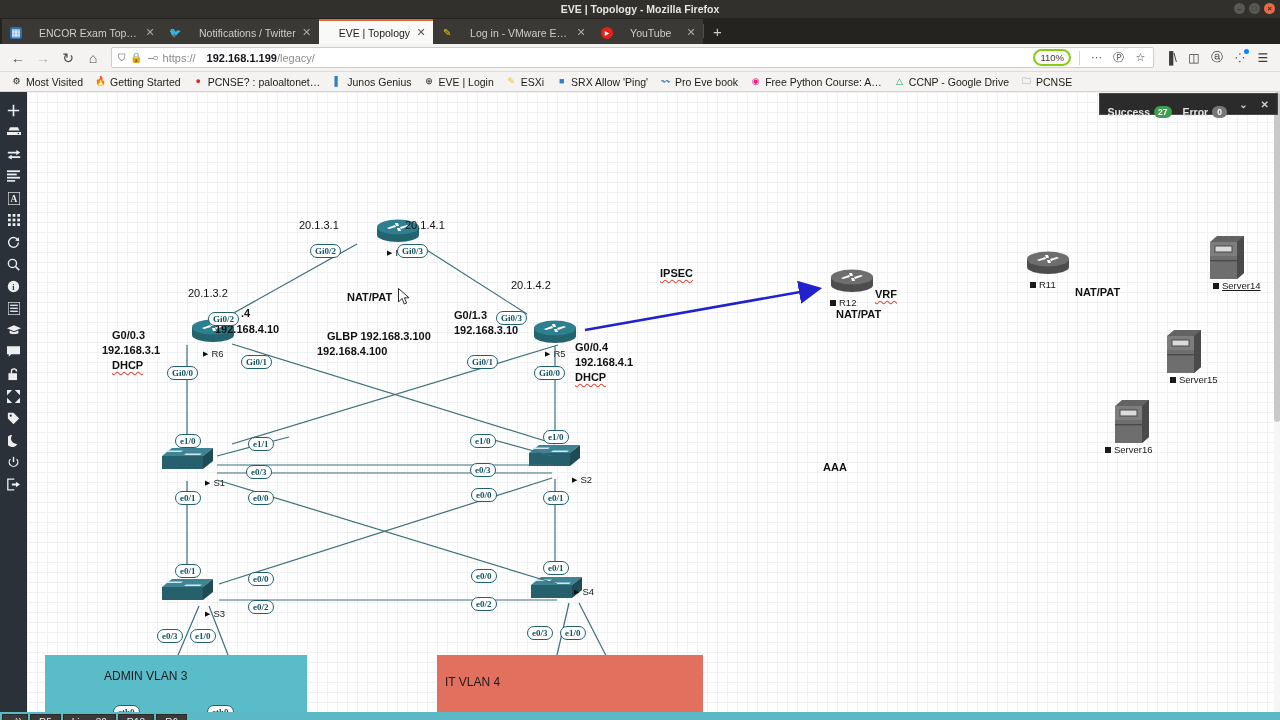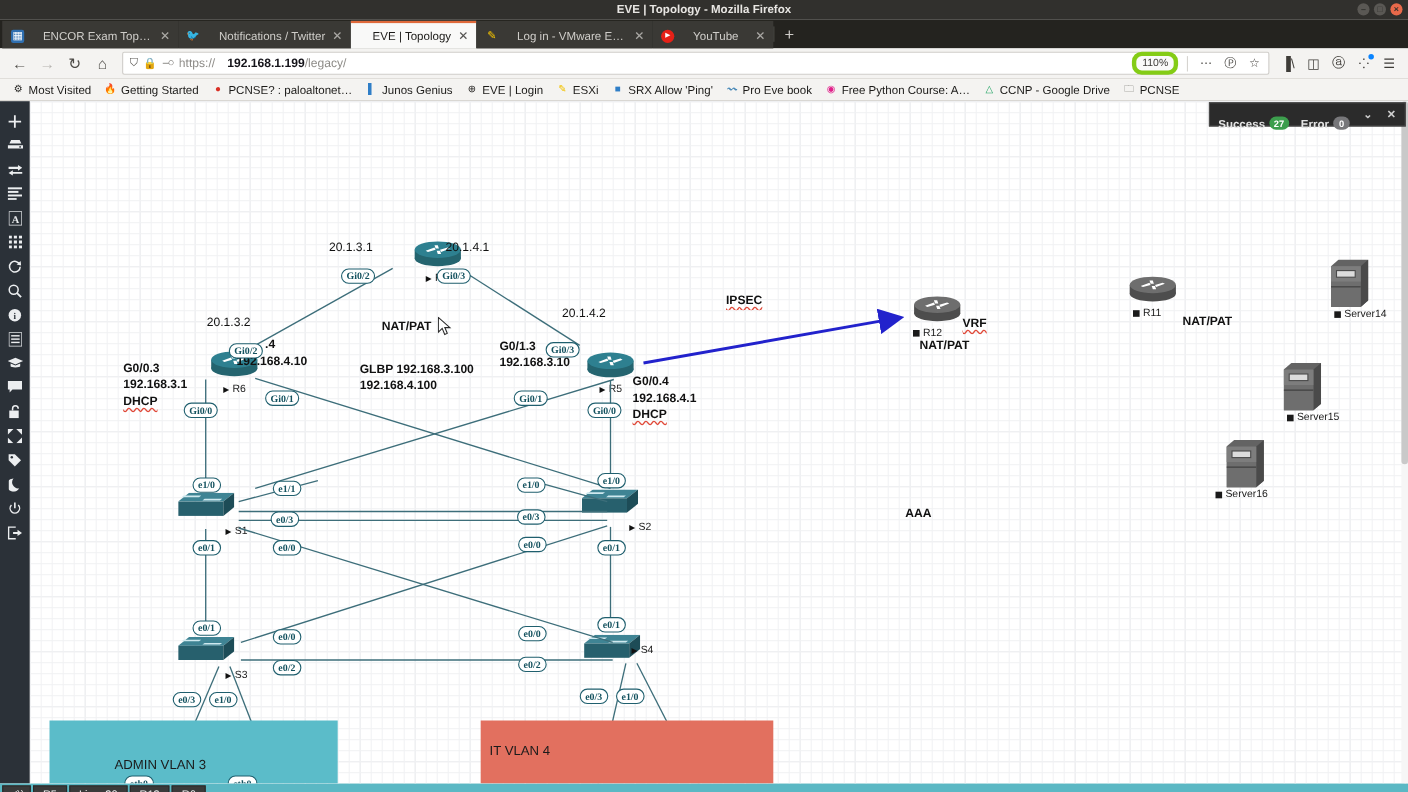--- a/index.html
+++ b/index.html
@@ -45,21 +45,21 @@
   .nbtn.dim { color: #b6b4b0; }
   .urlbox {
     flex: 1; height: 21px; background: #ffffff; border: 1px solid #cfcdc9; border-radius: 2px;
     display: flex; align-items: center; gap: 5px; padding: 0 4px 0 6px; margin: 0 4px;
   }
   .urlbox .shieldico { font-size: 10px; color: #5a5854; }
   .urlbox .lockico { font-size: 10px; color: #d8a227; }
   .urlbox .permico { font-size: 10px; color: #6a6864; letter-spacing:-1px; }
   .urltext { flex: 1; font-size: 11px; color: #8d8b87; white-space: nowrap; overflow: hidden; }
   .urltext b { color: #15141a; font-weight: bold; padding-left: 11px; }
-  .zoombadge { font-size: 9.5px; color: #3d3b37; border: 4px solid #84cc16;
+  .zoombadge { font-size: 9.5px; color: #3d3b37; border: 2px solid #84cc16;
                border-radius: 9px; padding: 0px 5px; line-height:13px; background:#fafaf9; }
   .usep { width:1px; height:14px; background:#d6d4d0; margin:0 3px; }
   .ubtn { width:17px; height:17px; display:flex; align-items:center; justify-content:center; font-size:11px; color:#4c4a46; }
   .rbtn { width:20px; height:22px; display:flex; align-items:center; justify-content:center; font-size:12px; color:#3d3b37; position:relative; }
   .rbtn .dot { position:absolute; top:2px; right:1px; width:5px; height:5px; border-radius:50%; background:#0a84ff; }
 
   
   .bookmarks { height: 20px; background: #f4f3f1; display: flex; align-items: center;
                padding: 0 6px; gap: 2px; border-bottom: 1px solid #d6d4d0; overflow: hidden; }
   .bm { display: flex; align-items: center; gap: 4px; padding: 0 5px; height: 17px;
@@ -427,21 +427,21 @@
     <svg class="overlay">
       <defs>
         <marker id="ah" markerWidth="9" markerHeight="9" refX="7" refY="4.5" orient="auto">
           <path d="M0,0 L9,4.5 L0,9 z" fill="#2222cc"></path>
         </marker>
       </defs>
       <path d="M558,238 L790,197" stroke="#2222cc" stroke-width="2.6" fill="none" marker-end="url(#ah)"></path>
     </svg>
 
     <div class="vlanbox" style="left:18px; top:563px; width:262px; height:157px; background:#5bbcc9;">
-      <div class="vtitle" style="left:59px; top:14px;margin-top:19px;">
+      <div class="vtitle" style="left:59px; top:14px;">
         <span>ADMIN VLAN 3</span>
       </div>
     </div>
     <div class="vlanbox" style="left:410px; top:563px; width:266px; height:157px; background:#e2705f;">
       <div class="vtitle" style="left:8px; top:20px;">
         <span>IT VLAN 4</span>
       </div>
     </div>
 
     <div class="node" style="left:348px; top:126px;">
@@ -582,21 +582,21 @@
     <div class="node" style="left:1183px; top:144px;">
       <svg width="34" height="44" viewBox="0 0 34 44">
         <path d="M0 6 L7 0 L34 0 L34 37 L27 43 L0 43 Z" fill="#636363"></path>
         <path d="M27 6 L34 0 L34 37 L27 43 Z" fill="#4a4a4a"></path>
         <rect x="0" y="6" width="27" height="37" fill="#6e6e6e"></rect>
         <rect x="0" y="6" width="27" height="14" fill="#7d7d7d"></rect>
         <rect x="5" y="10" width="17" height="6" fill="#dcdcdc" stroke="#4a4a4a"></rect>
         <rect x="0" y="24" width="27" height="1.4" fill="#4a4a4a"></rect>
       </svg>
     </div>
-    <div class="nlabel" style="left:1186px; top:188px;">
+    <div class="nlabel" style="left:1186px; top:188px;text-decoration:underline;">
       <span class="stopsq"></span>
       <span>Server14</span>
     </div>
 
     <div class="node" style="left:1140px; top:238px;">
       <svg width="34" height="44" viewBox="0 0 34 44">
         <path d="M0 6 L7 0 L34 0 L34 37 L27 43 L0 43 Z" fill="#636363"></path>
         <path d="M27 6 L34 0 L34 37 L27 43 Z" fill="#4a4a4a"></path>
         <rect x="0" y="6" width="27" height="37" fill="#6e6e6e"></rect>
         <rect x="0" y="6" width="27" height="14" fill="#7d7d7d"></rect>
@@ -659,24 +659,24 @@
     <div class="iface" style="left:180px; top:613px; z-index:7;"><span>eth0</span></div>
 
     <div class="txt" style="left:272px; top:127px;"><span>20.1.3.1</span></div>
     <div class="txt" style="left:378px; top:127px;"><span>20.1.4.1</span></div>
     <div class="txt" style="left:161px; top:195px;"><span>20.1.3.2</span></div>
     <div class="txt" style="left:484px; top:187px;"><span>20.1.4.2</span></div>
     <div class="txt bold" style="left:320px; top:199px;"><span>NAT/PAT</span></div>
     <div class="txt bold" style="left:214px; top:215px;"><span>.4</span></div>
     <div class="txt bold" style="left:188px; top:231px;"><span>192.168.4.10</span></div>
     <div class="txt bold" style="left:85px; top:237px;"><span>G0/0.3</span></div>
-    <div class="txt bold" style="left:85px; top:252px;text-align:center;"><span>192.168.3.1</span></div>
+    <div class="txt bold" style="left:75px; top:252px;text-align:center;"><span>192.168.3.1</span></div>
     <div class="txt bold spell" style="left:85px; top:267px;"><span>DHCP</span></div>
     <div class="txt bold" style="left:300px; top:238px;"><span class="spell">GLBP</span> <span>192.168.3.100</span></div>
-    <div class="txt bold" style="left:300px; top:253px;"><span>192.168.4.100</span></div>
+    <div class="txt bold" style="left:290px; top:253px;"><span>192.168.4.100</span></div>
     <div class="txt bold" style="left:427px; top:217px;"><span>G0/1.3</span></div>
     <div class="txt bold" style="left:427px; top:232px;"><span>192.168.3.10</span></div>
     <div class="txt bold" style="left:548px; top:249px;"><span>G0/0.4</span></div>
     <div class="txt bold" style="left:548px; top:264px;"><span>192.168.4.1</span></div>
     <div class="txt bold spell" style="left:548px; top:279px;"><span>DHCP</span></div>
     <div class="txt bold spell" style="left:633px; top:175px;"><span>IPSEC</span></div>
     <div class="txt bold spell" style="left:848px; top:196px;"><span>VRF</span></div>
     <div class="txt bold" style="left:809px; top:216px;"><span>NAT/PAT</span></div>
     <div class="txt bold" style="left:1048px; top:194px;"><span>NAT/PAT</span></div>
     <div class="txt bold" style="left:796px; top:369px;"><span>AAA</span></div>

